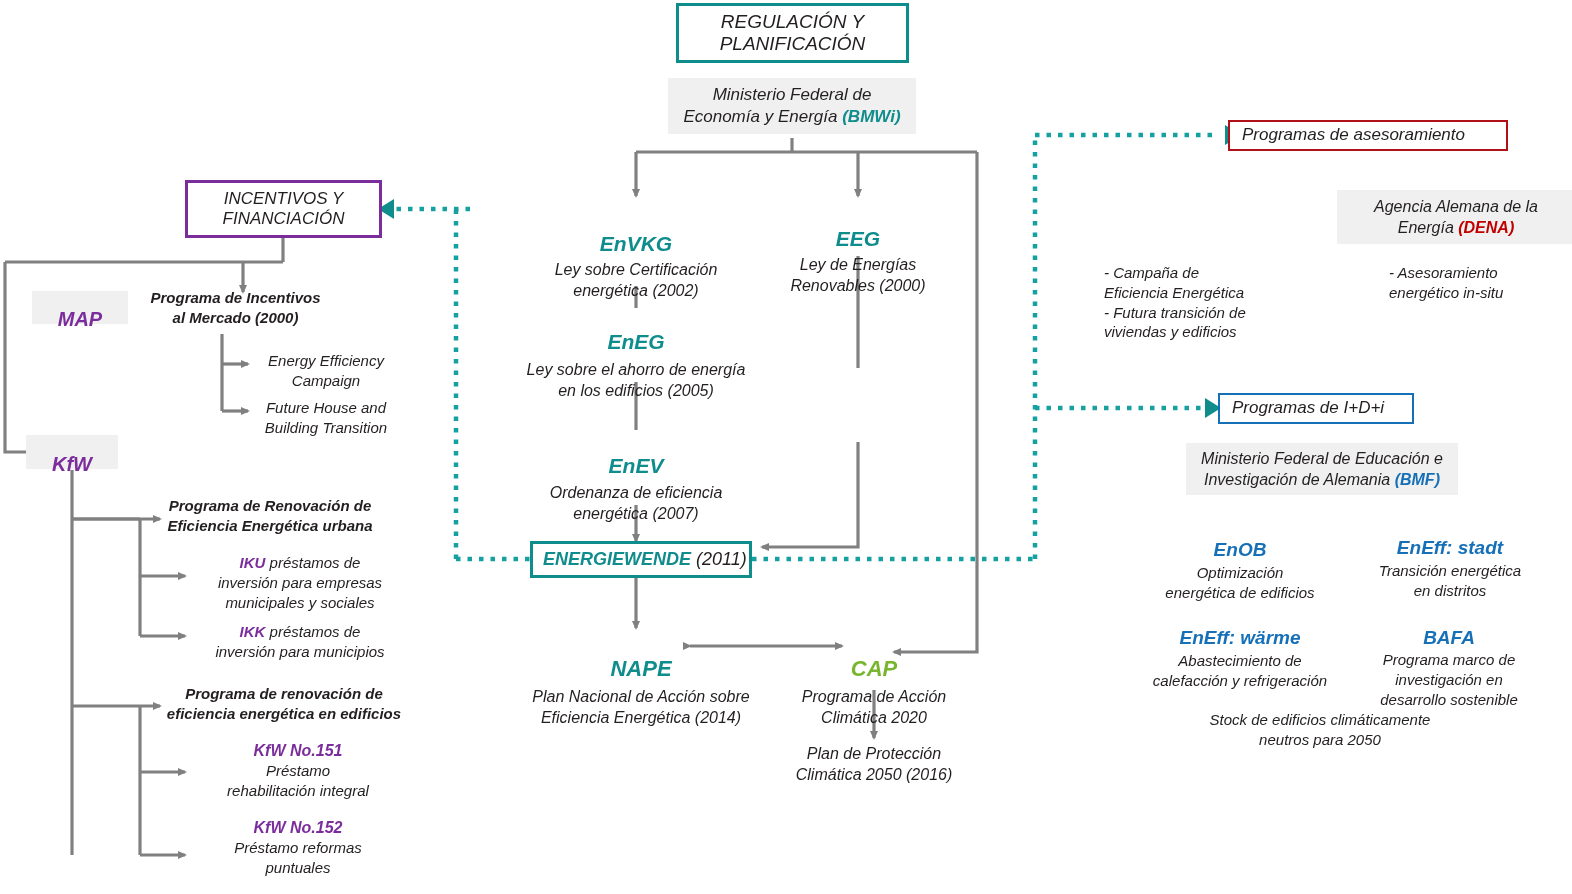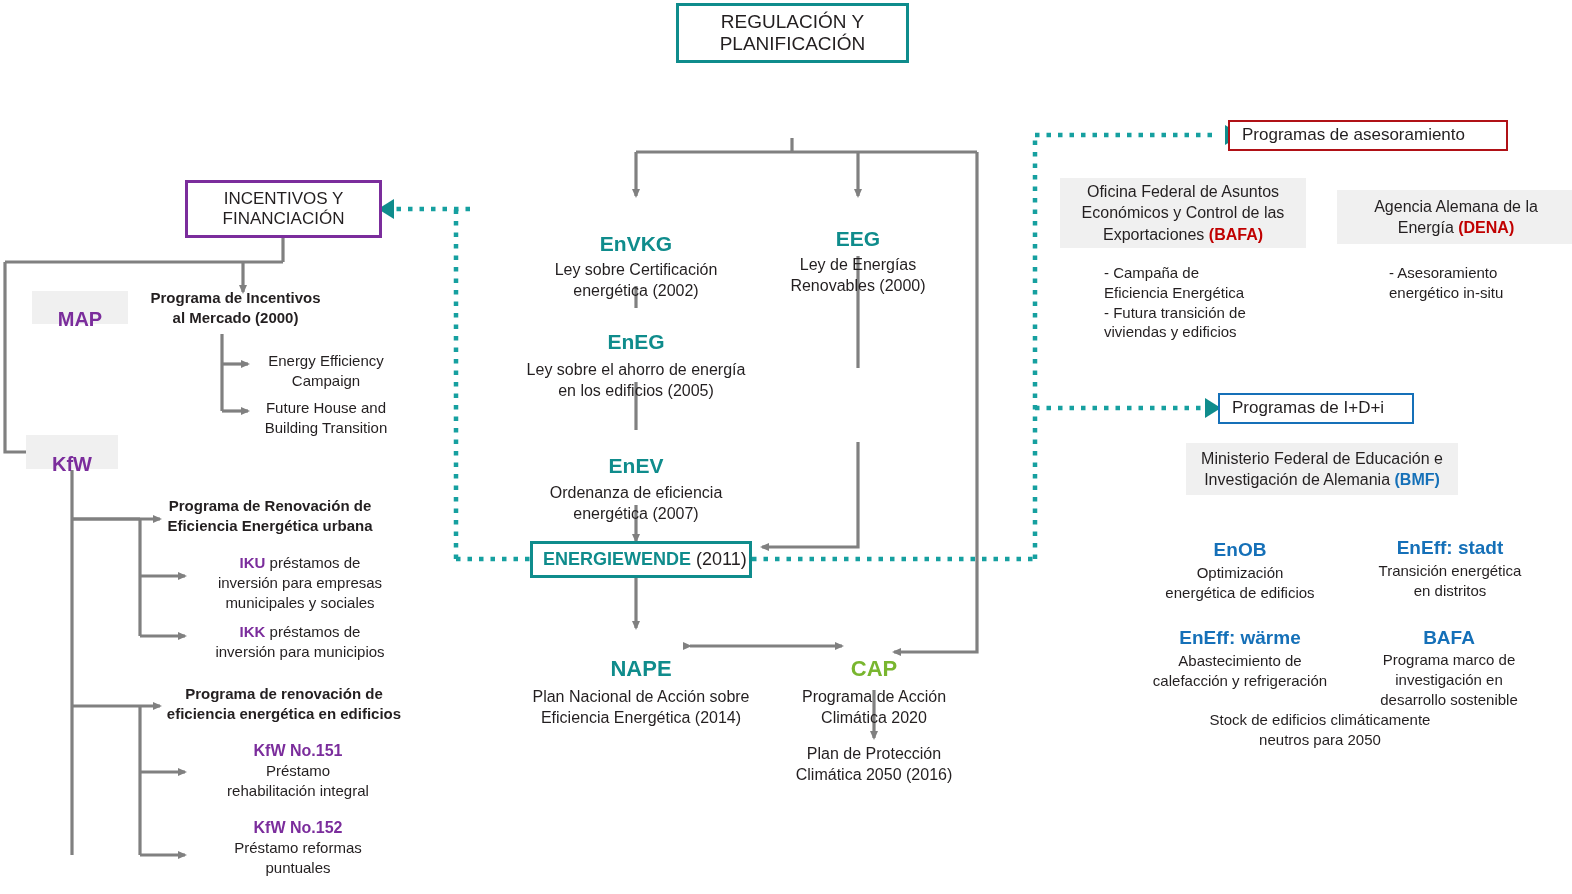--- a/index.html
+++ b/index.html
@@ -1,17 +1,17 @@
 <!DOCTYPE html>
 <html><head>
 <meta charset="utf-8">
 <style>
   html,body{margin:0;padding:0;background:#ffffff;}
   body{font-family:"Liberation Sans","DejaVu Sans",sans-serif;color:#231f20;}
-  #canvas{position:relative;width:1572px;height:894px;overflow:hidden;background:#fff;}
+  #canvas{position:relative;width:1572px;height:894px;overflow:hidden;background:#fff;font-style:italic;}
   #wires{position:absolute;left:0;top:0;width:1572px;height:894px;pointer-events:none;}
   .n{position:absolute;box-sizing:border-box;}
   .ctr{text-align:center;}
   .hdr{border-width:3px;border-style:solid;background:#fff;display:flex;align-items:center;justify-content:center;}
   .hdr span{line-height:1.18;}
   .gray-chip{background:#f0f0f0;display:flex;align-items:center;justify-content:center;text-align:center;}
   .code{font-weight:bold;margin-top:24px;}
   .teal{color:#0f8c8c;}
   .purple{color:#7b2d9c;}
   .red{color:#c00000;}
@@ -131,20 +131,26 @@
   </div>
 
   <div class="n hdr" style="left:1228px;top:120px;width:280px;height:31px;border-color:#b01116;border-width:2.6px;padding-left:12px;justify-content:flex-start;">
     <span class="t17 dark">Programas de asesoramiento</span>
   </div>
 
   <div class="n hdr" style="left:1218px;top:393px;width:196px;height:31px;border-color:#1570b8;border-width:2.8px;padding-left:12px;justify-content:flex-start;">
     <span class="t17 dark">Programas de  I+D+i</span>
   </div>
 
+  <div class="n gray-chip" style="left:668px;top:78px;width:248px;height:56px;">
+    <span class="t17 dark lh13">
+      <span class="row">Ministerio Federal de</span>
+      <span class="row"><span>Economía y Energía </span><span class="b teal">(BMWi)</span></span>
+    </span>
+  </div>
 
   <div class="n ctr" style="left:506px;top:208px;width:260px;">
     <div class="code teal t21">EnVKG</div>
     <div class="t16 dark lh13" style="margin-top:3px;">
       <span class="row">Ley sobre Certificación</span>
       <span class="row">energética (2002)</span>
     </div>
   </div>
 
   <div class="n ctr" style="left:506px;top:306px;width:260px;">
@@ -259,27 +265,20 @@
     </div>
   </div>
   <div class="n ctr" style="left:190px;top:817px;width:216px;">
     <div class="t15 dark lh13">
       <span class="row b purple t16">KfW No.152</span>
       <span class="row">Préstamo reformas</span>
       <span class="row">puntuales</span>
     </div>
   </div>
 
-  <div class="n gray-chip" style="left:1060px;top:178px;width:246px;height:70px;">
-    <span class="t16 dark lh13">
-      <span class="row">Oficina Federal de Asuntos</span>
-      <span class="row">Económicos y Control de las</span>
-      <span class="row"><span>Exportaciones </span><span class="b red">(BAFA)</span></span>
-    </span>
-  </div>
   <div class="n" style="left:1104px;top:263px;width:220px;">
     <div class="t15 dark lh13">
       <span class="row">- Campaña de</span>
       <span class="row">Eficiencia Energética</span>
       <span class="row">- Futura transición de</span>
       <span class="row">viviendas y edificios</span>
     </div>
   </div>
 
   <div class="n gray-chip" style="left:1337px;top:190px;width:238px;height:54px;">

